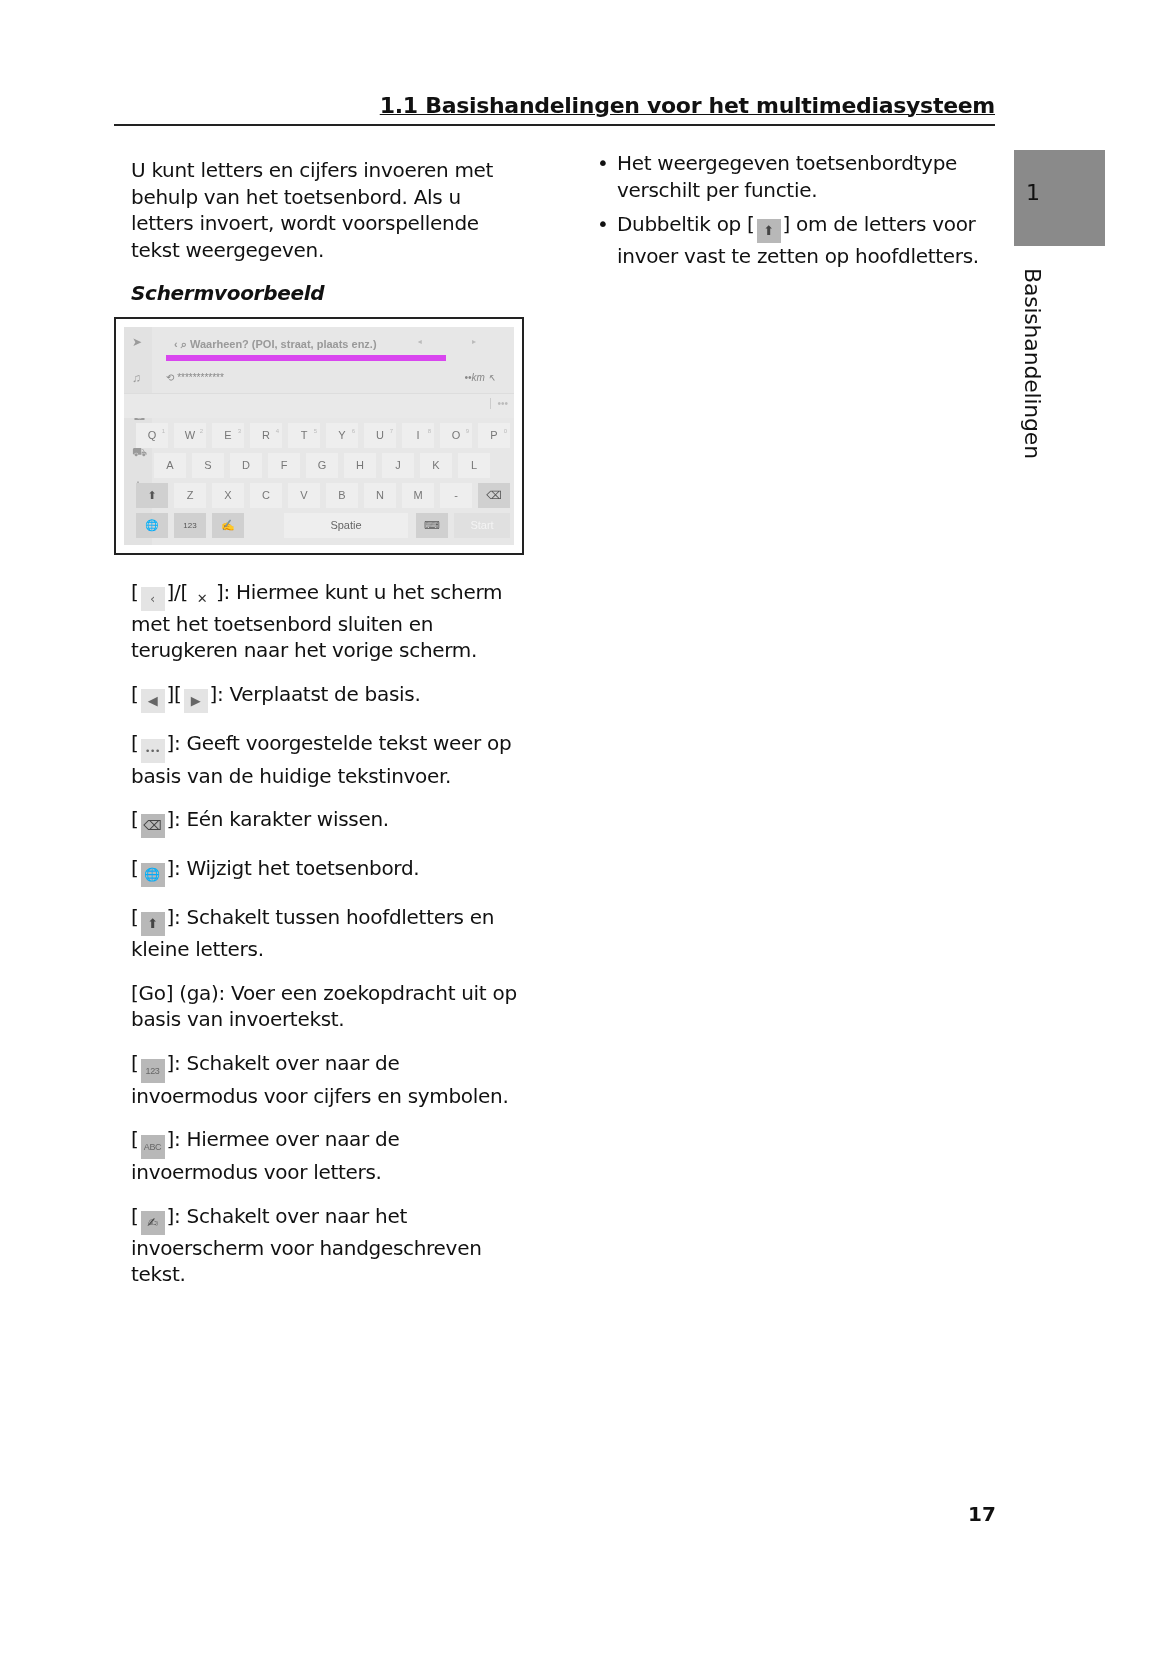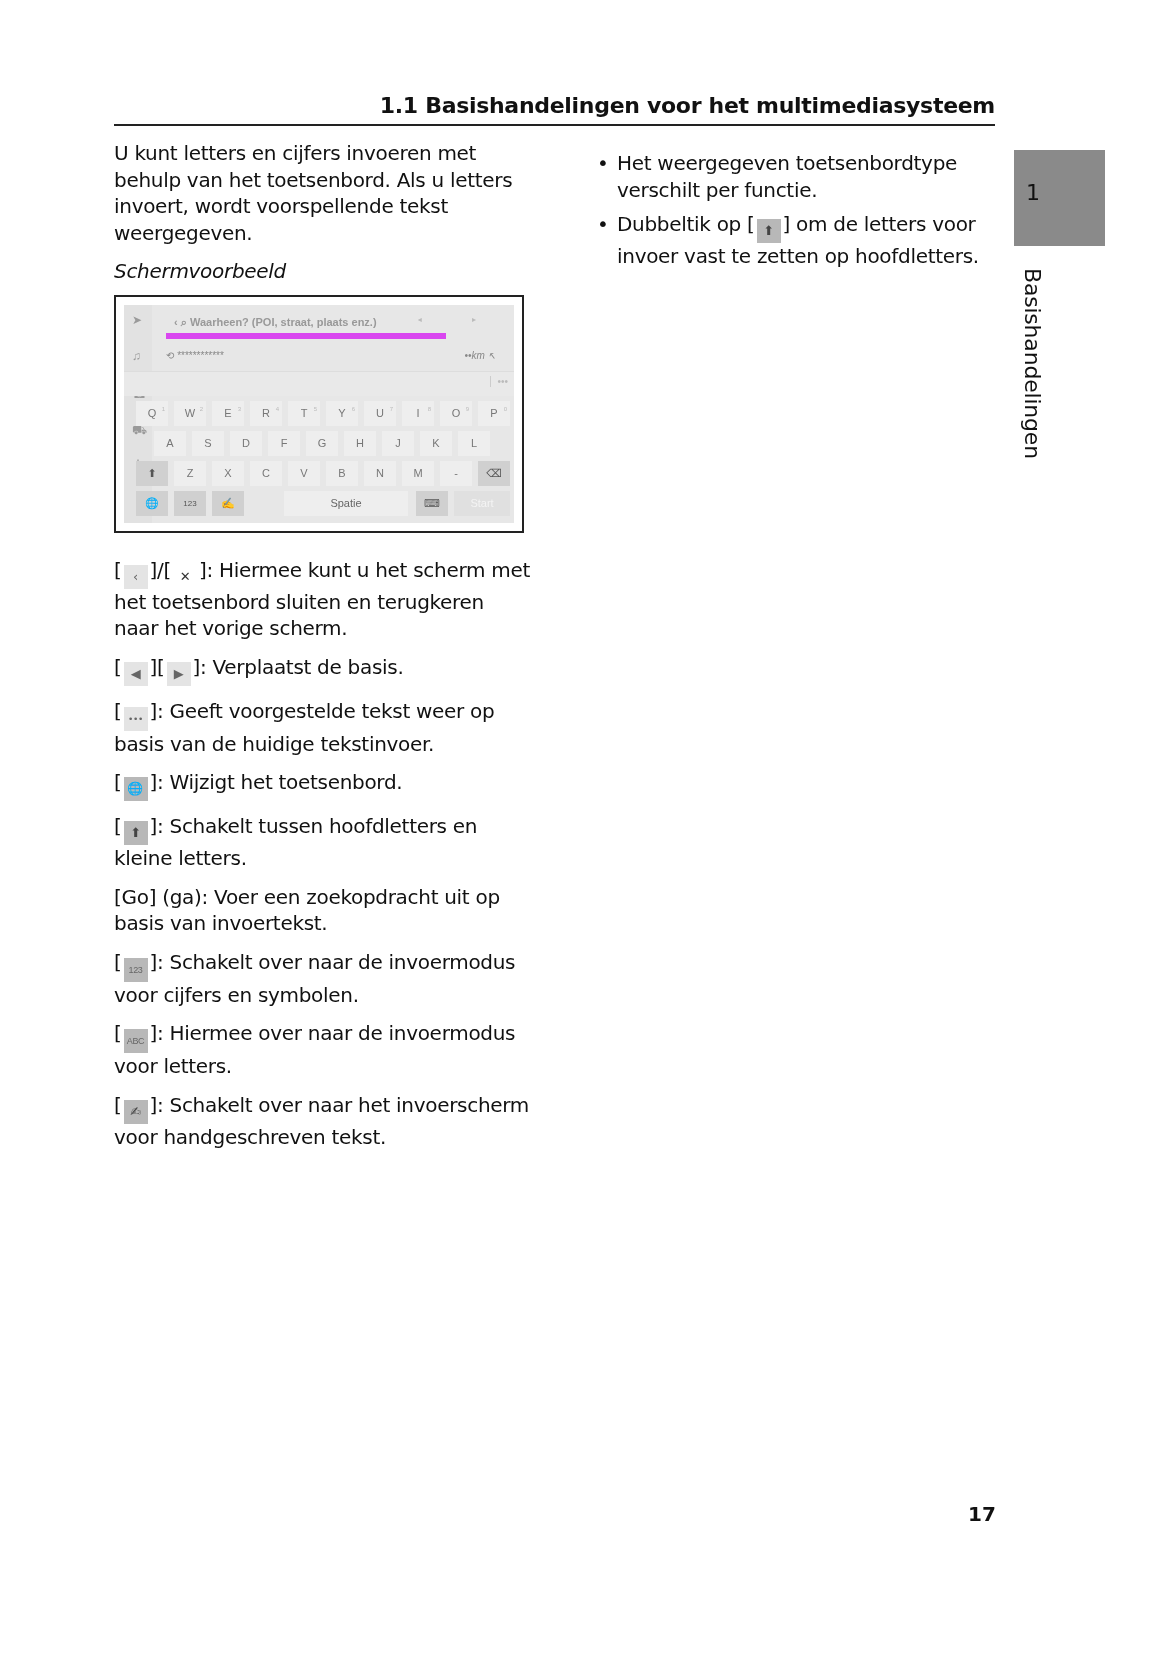--- a/index.html
+++ b/index.html
@@ -1,26 +1,26 @@
 <!DOCTYPE html>
 <html><head>
 <meta charset="utf-8">
 <style>
   html, body { margin:0; padding:0; background:#ffffff; }
   body { width:1165px; height:1653px; position:relative; overflow:hidden;
          font-family:"DejaVu Sans", sans-serif; color:#111; }
   .running-header { position:absolute; left:114px; top:88px; width:881px; height:36px;
-         border-bottom:2px solid #222; text-align:right; }
+         border-bottom:2px solid #222; text-align:right;text-decoration:underline; }
   .running-header span { font-weight:bold; font-size:22px; letter-spacing:-0.3px; line-height:36px; }
   .col-left { position:absolute; left:114px; top:140px; width:420px; }
   .col-right { position:absolute; left:585px; top:140px; width:420px; }
   h1.section-title { font-size:24px; font-weight:bold; margin:0 0 14px 0; line-height:33px; letter-spacing:-0.4px; }
-  p { margin:0; font-size:20px; line-height:26.5px; letter-spacing:-0.3px; }
+  p { margin:17px; font-size:20px; line-height:26.5px; letter-spacing:-0.3px; }
   .intro { margin-bottom:12px; }
-  .caption { font-style:italic; margin-bottom:10px; }
+  .caption { font-style:italic; margin-bottom:10px;font-weight:bold; }
   .screen-frame { width:406px; height:234px; border:2px solid #222; position:relative; background:#fff; margin-top:4px; }
   .screen { position:absolute; left:8px; top:8px; right:8px; bottom:8px; background:#e7e7e7; overflow:hidden;
             font-family:"Liberation Sans", sans-serif; color:#888; }
   .side-strip { position:absolute; left:0; top:0; width:28px; bottom:0; background:#e2e2e2; }
   .side-icon { position:absolute; left:8px; font-size:12px; color:#9a9a9a; }
   .search-bar { position:absolute; left:42px; top:6px; width:272px; height:22px; border-bottom:6px solid #d946ef;
                 font-size:11px; line-height:22px; padding-left:8px; color:#999;font-weight:bold; }
   .nav-arrows { position:absolute; right:14px; top:10px; font-size:8px; color:#bbb; letter-spacing:24px; }
   .result-row { position:absolute; left:42px; top:42px; right:10px; height:18px; font-size:10px; color:#888; line-height:18px; }
   .result-row .dist { position:absolute; right:8px; top:0;font-style:italic; }
@@ -127,20 +127,21 @@
           <div class="key start" style="left:330px;width:56px">Start</div>
         </div>
       </div>
     </div>
   </div>
 
   <div class="desc">
     <p>[<span class="icon-box light">‹</span><span>]/[</span><span class="icon-box plain">✕</span><span>]: Hiermee kunt u het scherm met het toetsenbord sluiten en terugkeren naar het vorige scherm.</span></p>
     <p>[<span class="icon-box light">◀</span><span>][</span><span class="icon-box light">▶</span><span>]: Verplaatst de basis.</span></p>
     <p>[<span class="icon-box light" style="font-size:9px">•••</span><span>]: Geeft voorgestelde tekst weer op basis van de huidige tekstinvoer.</span></p>
+    <p>[<span class="icon-box">⌫</span><span>]: Eén karakter wissen.</span></p>
     <p>[<span class="icon-box">🌐</span><span>]: Wijzigt het toetsenbord.</span></p>
     <p>[<span class="icon-box">⬆</span><span>]: Schakelt tussen hoofdletters en kleine letters.</span></p>
     <p>[Go] (ga): Voer een zoekopdracht uit op basis van invoertekst.</p>
     <p>[<span class="icon-box txt">123</span><span>]: Schakelt over naar de invoermodus voor cijfers en symbolen.</span></p>
     <p>[<span class="icon-box txt">ABC</span><span>]: Hiermee over naar de invoermodus voor letters.</span></p>
     <p>[<span class="icon-box">✍</span><span>]: Schakelt over naar het invoerscherm voor handgeschreven tekst.</span></p>
   </div>
 </div>
 
 <div class="col-right">

